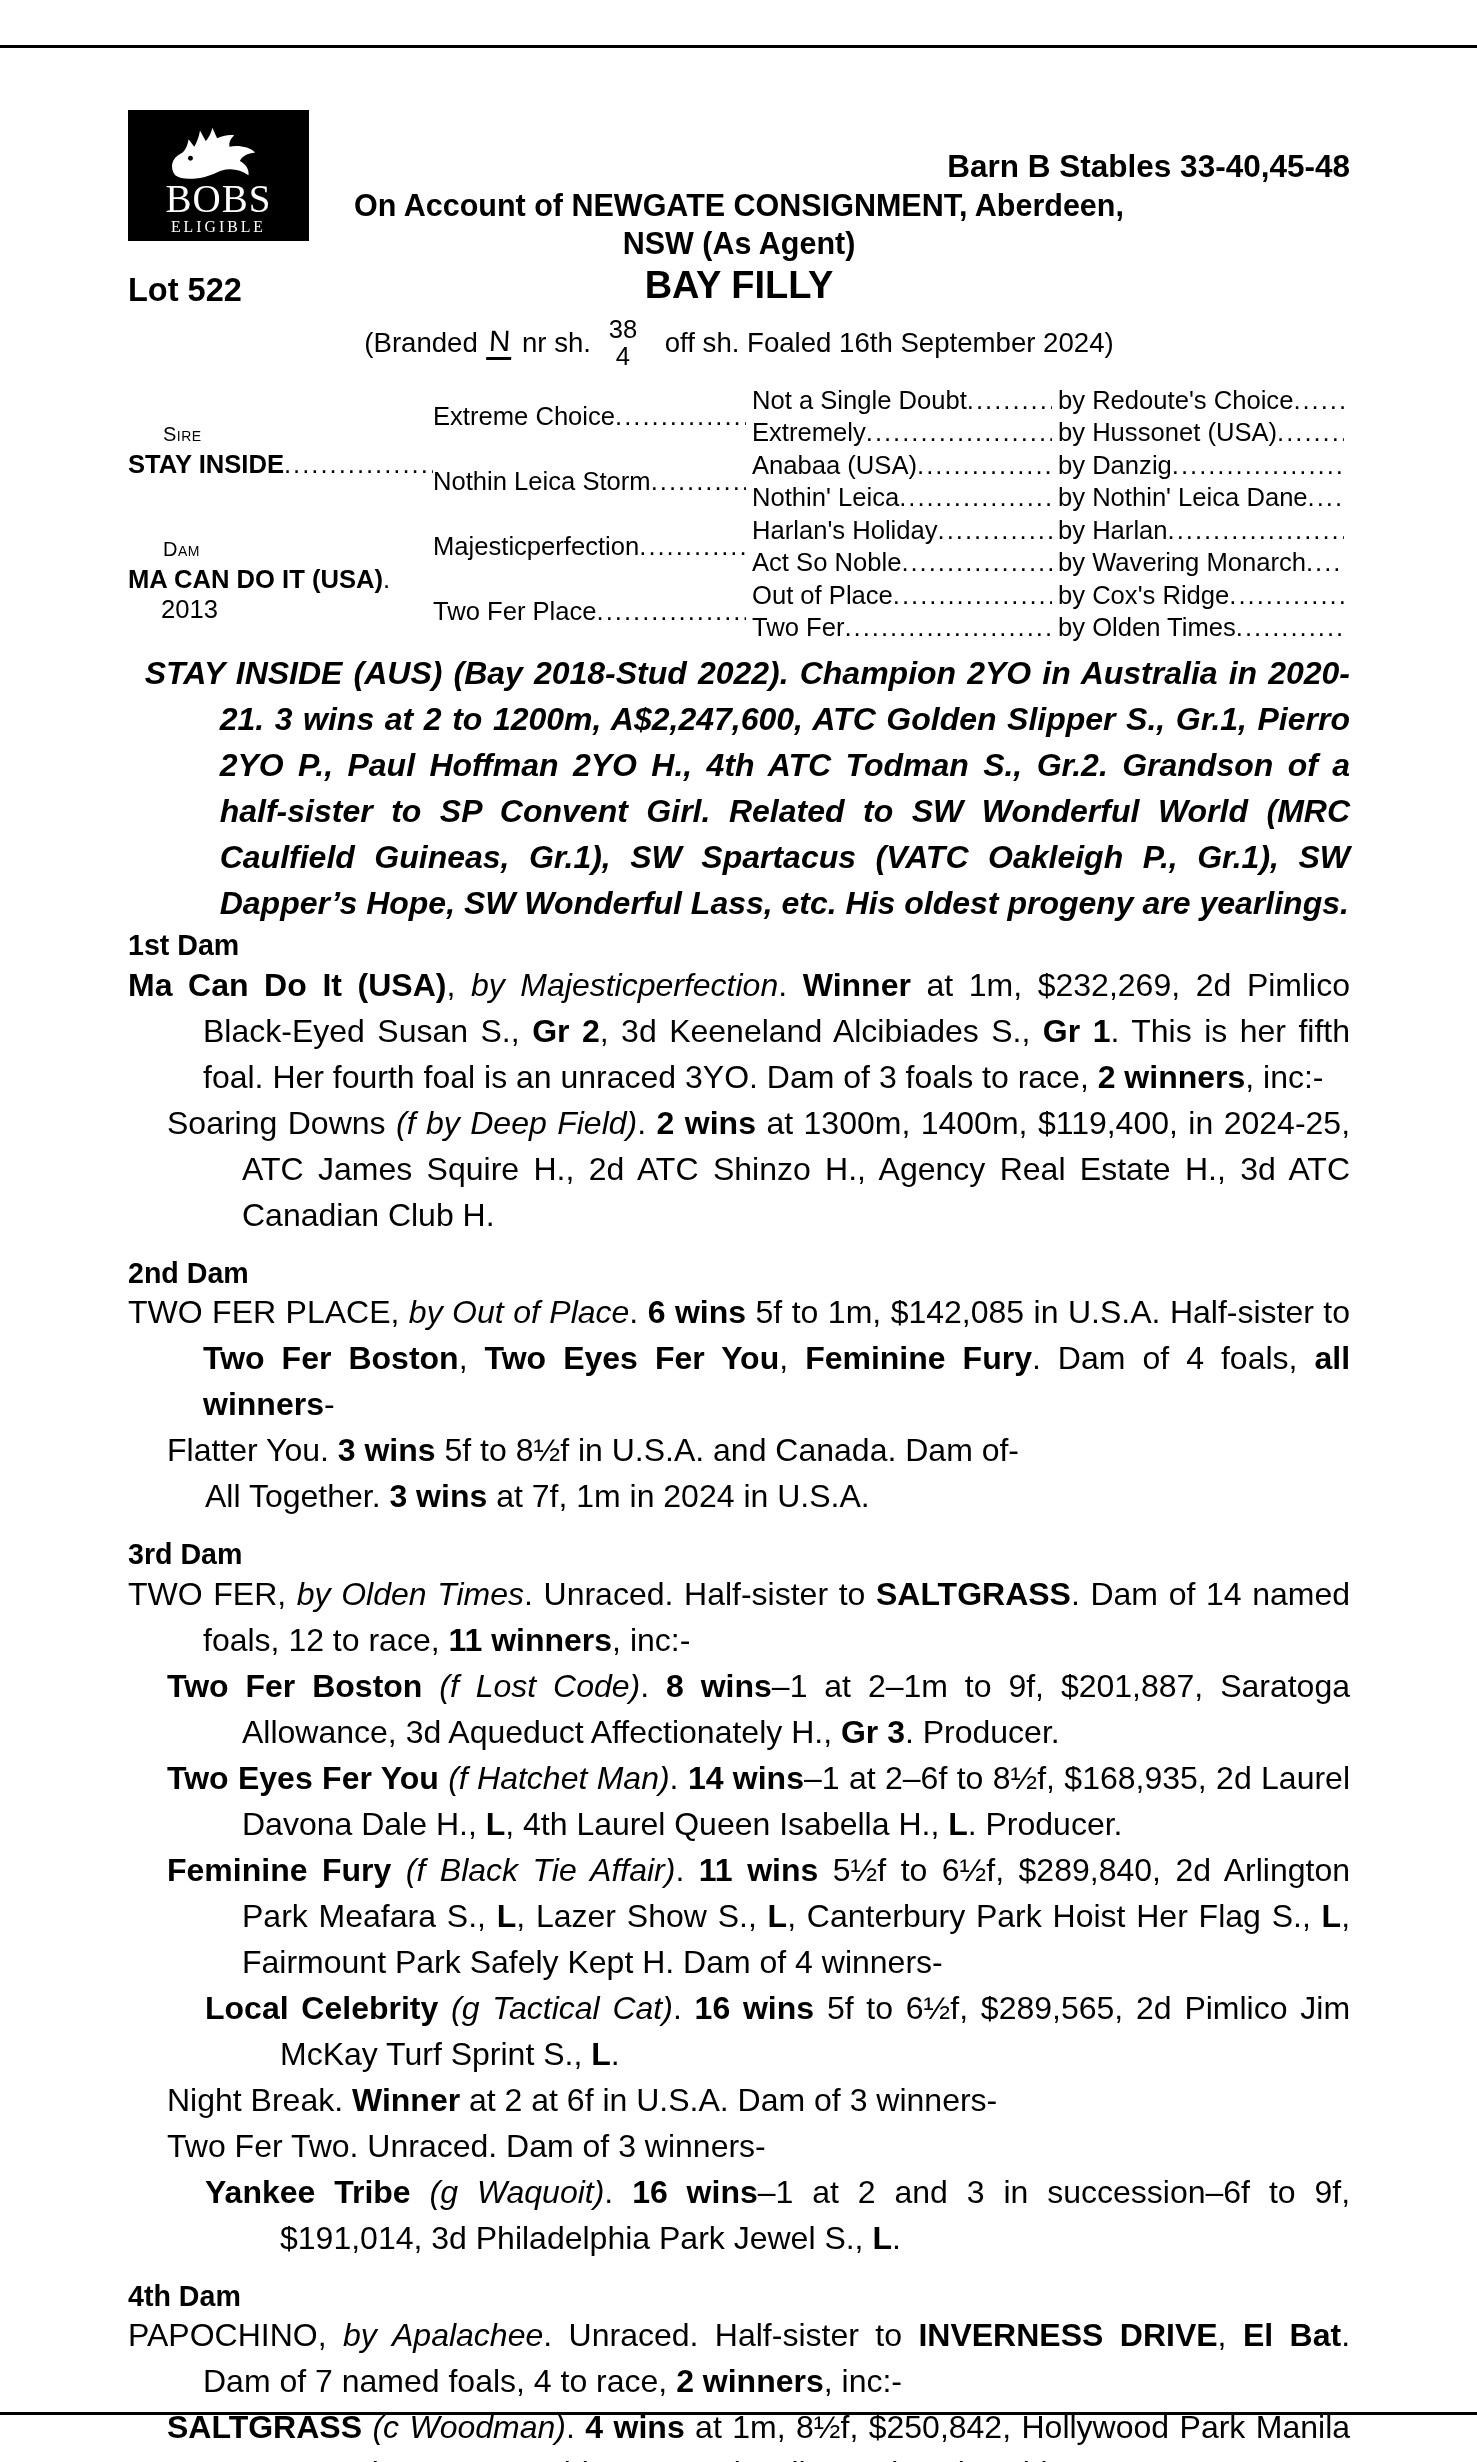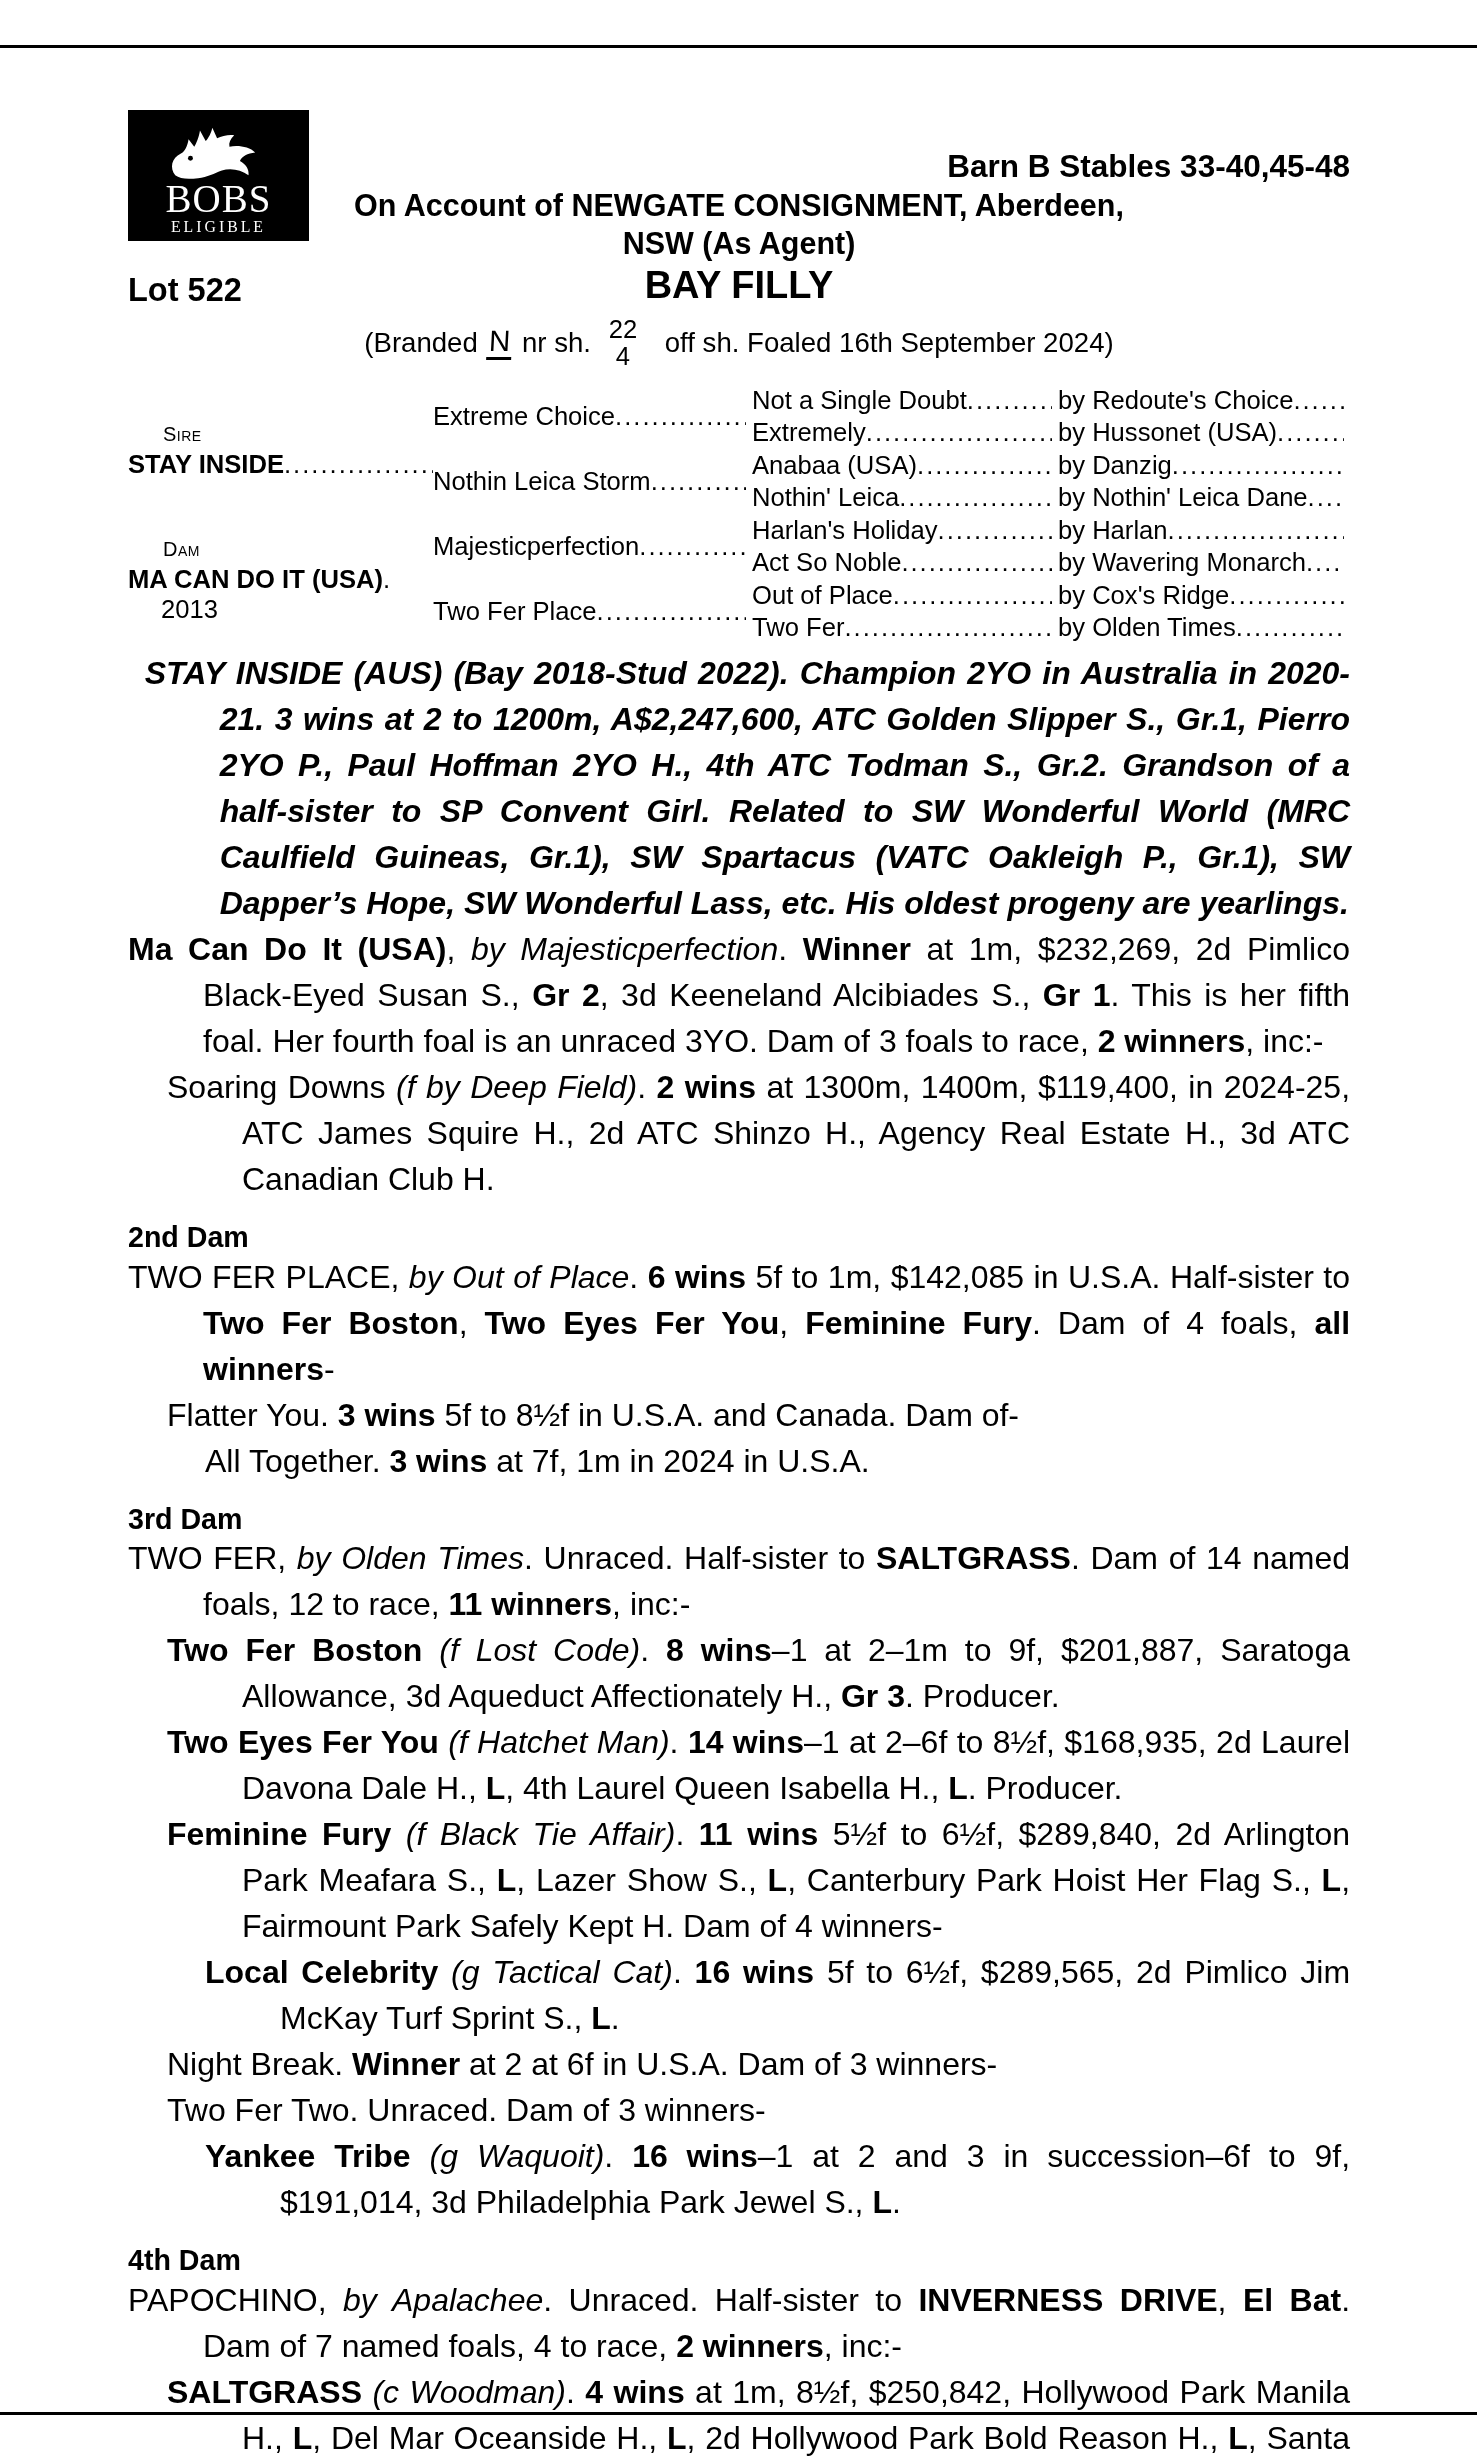--- a/index.html
+++ b/index.html
@@ -122,21 +122,21 @@
 <div class="consignor1">On Account of NEWGATE CONSIGNMENT, Aberdeen,</div>
 <div class="consignor2">NSW (As Agent)</div>
 <div class="lot">Lot 522</div>
 <div class="title">BAY FILLY</div>
 
 <div class="branded">
   <span>(Branded</span>
   <span class="brand-symbol">N</span>
   <span>nr sh.</span>
   <span class="brand-fraction">
-    <span>22</span>
+    <span>38</span>
     <span>4</span>
   </span>
   <span>off sh. Foaled 16th September 2024)</span>
 </div>
 
 <div class="ped-grid">
   <div class="ped-main" style="grid-column:1; grid-row:1 / span 4;">
     <div class="ped-role">Sire</div>
     <div class="ped-name-row">
       <span class="ped-name">STAY INSIDE</span>
@@ -231,20 +231,21 @@
     <div class="ped-cell" style="grid-area: 8 / 4;">
       <span class="pname">by Olden Times</span>
       <span class="leader"></span>
     </div>
   </div>
 
 <div class="content">
   <p class="sire-para"><span class="b i">STAY INSIDE (AUS) (Bay 2018-Stud 2022). Champion 2YO in Australia in 2020-21. 3 wins at 2 to 1200m, A$2,247,600, ATC Golden Slipper S., Gr.1, Pierro 2YO P., Paul Hoffman 2YO H., 4th ATC Todman S., Gr.2. Grandson of a half-sister to SP Convent Girl. Related to SW Wonderful World (MRC Caulfield Guineas, Gr.1), SW Spartacus (VATC Oakleigh P., Gr.1), SW Dapper’s Hope, SW Wonderful Lass, etc. His oldest progeny are yearlings.</span></p>
   <div>
       <section>
+        <h2>1st Dam</h2>
         <p class="lvl0"><span class="b">Ma Can Do It (USA)</span><span>, </span><span class="i">by Majesticperfection</span><span>. </span><span class="b">Winner</span><span> at 1m, $232,269, 2d Pimlico Black-Eyed Susan S., </span><span class="b">Gr 2</span><span>, 3d Keeneland Alcibiades S., </span><span class="b">Gr 1</span><span>. This is her fifth foal. Her fourth foal is an unraced 3YO. Dam of 3 foals to race, </span><span class="b">2 winners</span><span>, inc:-</span></p>
         <p class="lvl1"><span>Soaring Downs </span><span class="i">(f by Deep Field)</span><span>. </span><span class="b">2 wins</span><span> at 1300m, 1400m, $119,400, in 2024-25, ATC James Squire H., 2d ATC Shinzo H., Agency Real Estate H., 3d ATC Canadian Club H.</span></p>
       </section>
       <section>
         <h2>2nd Dam</h2>
         <p class="lvl0"><span>TWO FER PLACE, </span><span class="i">by Out of Place</span><span>. </span><span class="b">6 wins</span><span> 5f to 1m, $142,085 in U.S.A. Half-sister to </span><span class="b">Two Fer Boston</span><span>, </span><span class="b">Two Eyes Fer You</span><span>, </span><span class="b">Feminine Fury</span><span>. Dam of 4 foals, </span><span class="b">all winners</span><span>-</span></p>
         <p class="lvl1"><span>Flatter You. </span><span class="b">3 wins</span><span> 5f to 8½f in U.S.A. and Canada. Dam of-</span></p>
         <p class="lvl2"><span>All Together. </span><span class="b">3 wins</span><span> at 7f, 1m in 2024 in U.S.A.</span></p>
       </section>
       <section>

